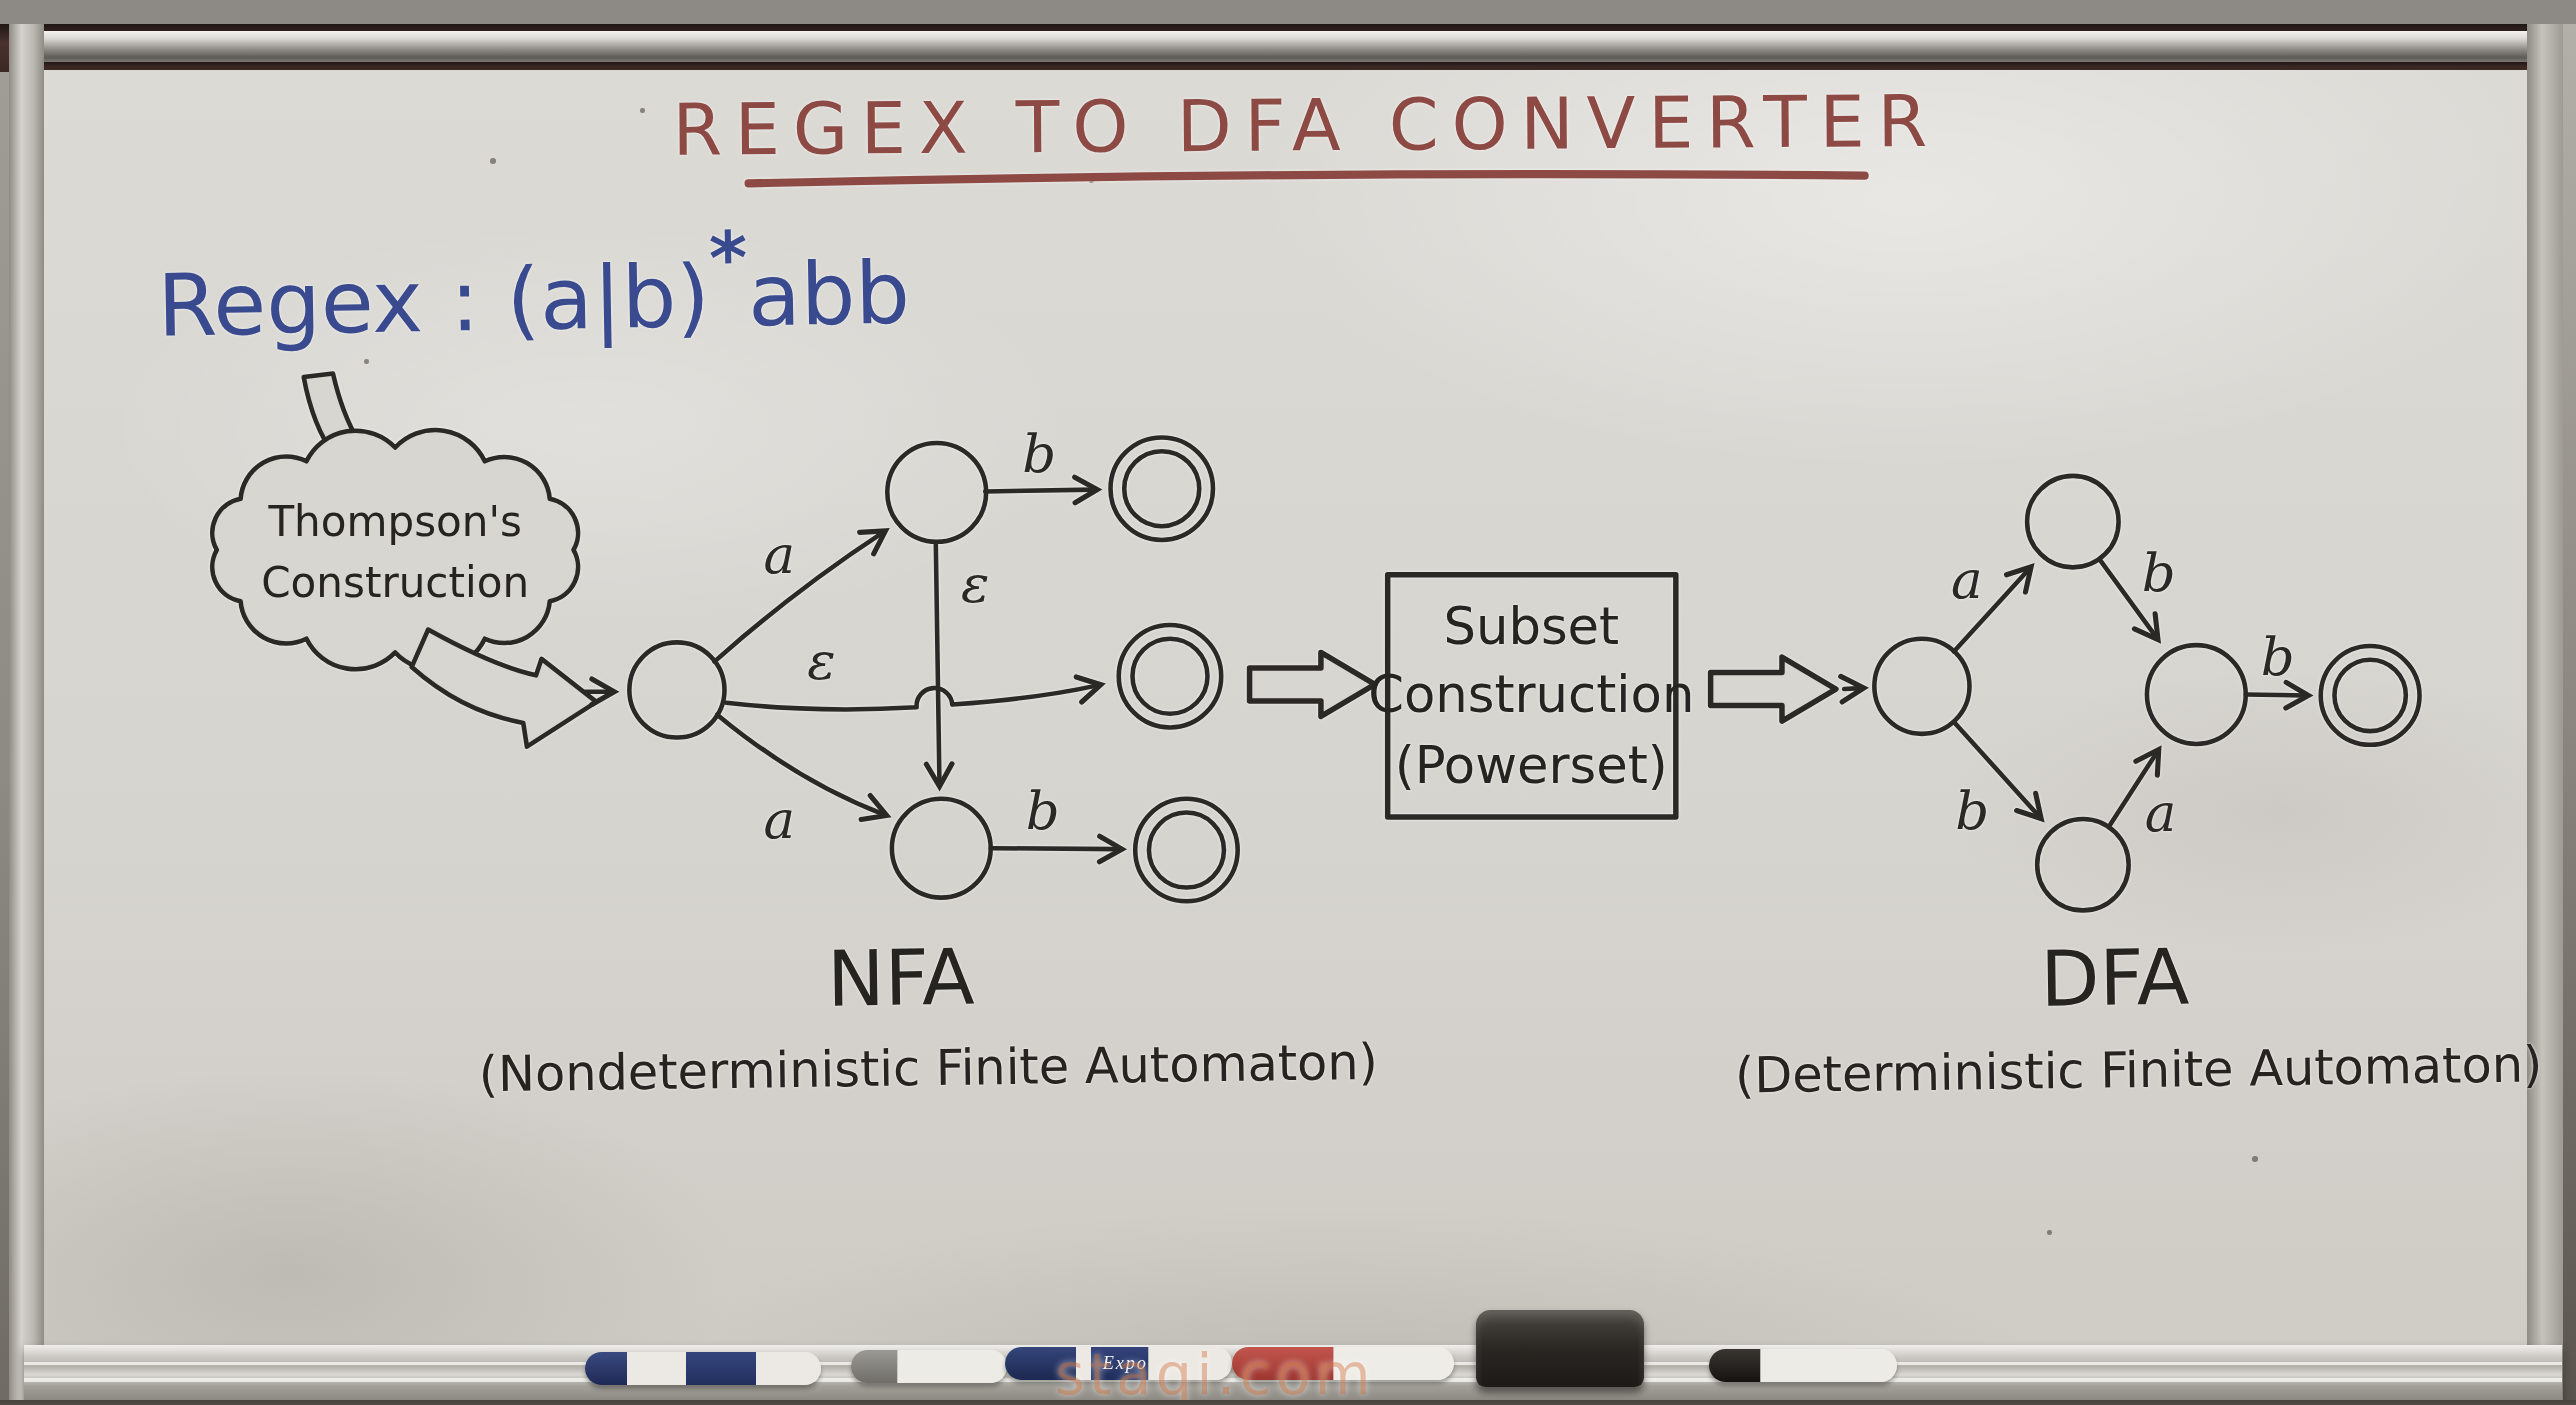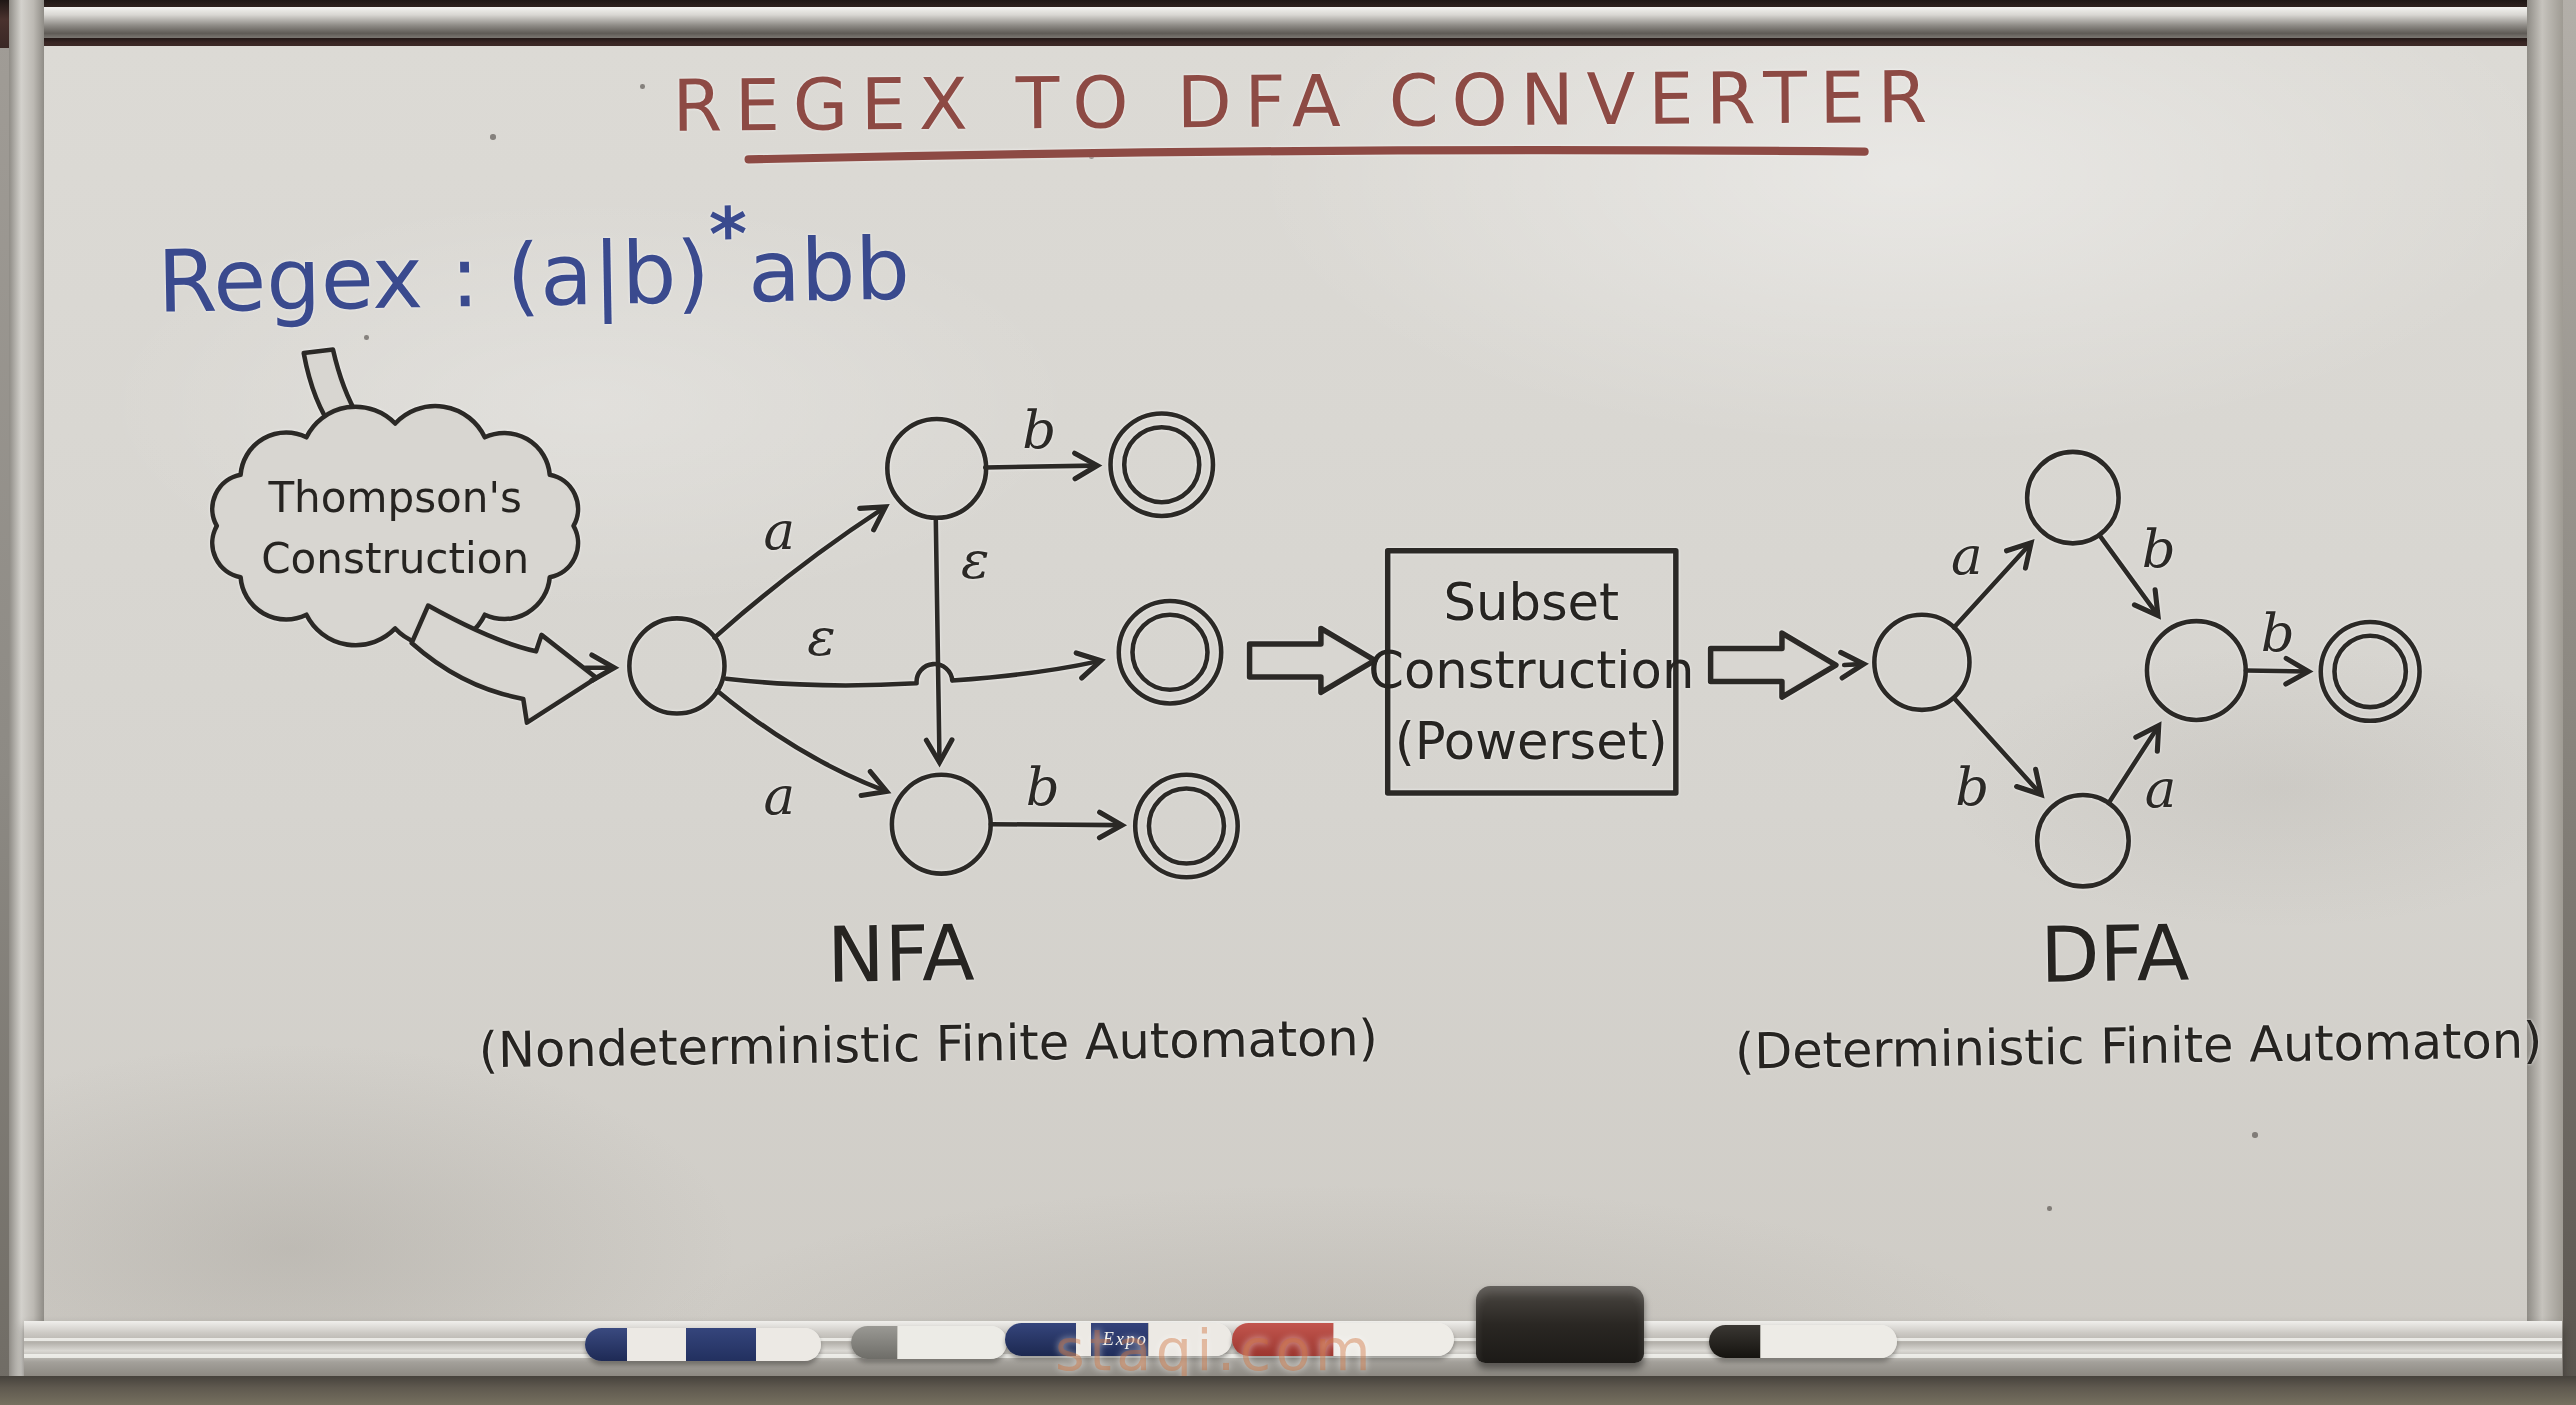--- a/index.html
+++ b/index.html
@@ -1,17 +1,17 @@
 <!DOCTYPE html>
 <html style="font-size:14.6px"><head>
 <meta charset="utf-8">
 <style>
   html,body{margin:0;padding:0;width:2576px;height:1405px;overflow:hidden;
     font-family:"DejaVu Sans",sans-serif;background:#8d8a85;}
-  #scene{position:absolute;inset:0;}
+  #scene{position:absolute;inset:0;margin-top:24px;}
   
   #wall{position:absolute;inset:0;background:linear-gradient(180deg,#a19d97 0%,#8d8a84 55%,#6f6b64 100%);}
   #top-rail{position:absolute;left:0;top:0;width:2576px;height:48px;
     background:linear-gradient(180deg,#1f1715 0%,#4a322e 40%,#3a2825 100%);}
   #top-rail .chrome{position:absolute;left:22px;top:7.3px;width:2521px;height:31px;border-radius:18.3px;
     background:linear-gradient(180deg,#f4f3f0 0%,#d9d7d3 25%,#8d8a85 60%,#5f5b56 85%,#7b7772 100%);
     box-shadow:0 2.7px 3.7px rgba(0,0,0,.45);}
   #frame-left{position:absolute;left:9.1px;top:0;width:35px;height:1383px;
     background:linear-gradient(90deg,#8f8c86 0%,#d3d1cc 35%,#bcb9b3 70%,#8f8c86 100%);}
   #frame-right{position:absolute;left:2527px;top:0;width:38px;height:1383px;

